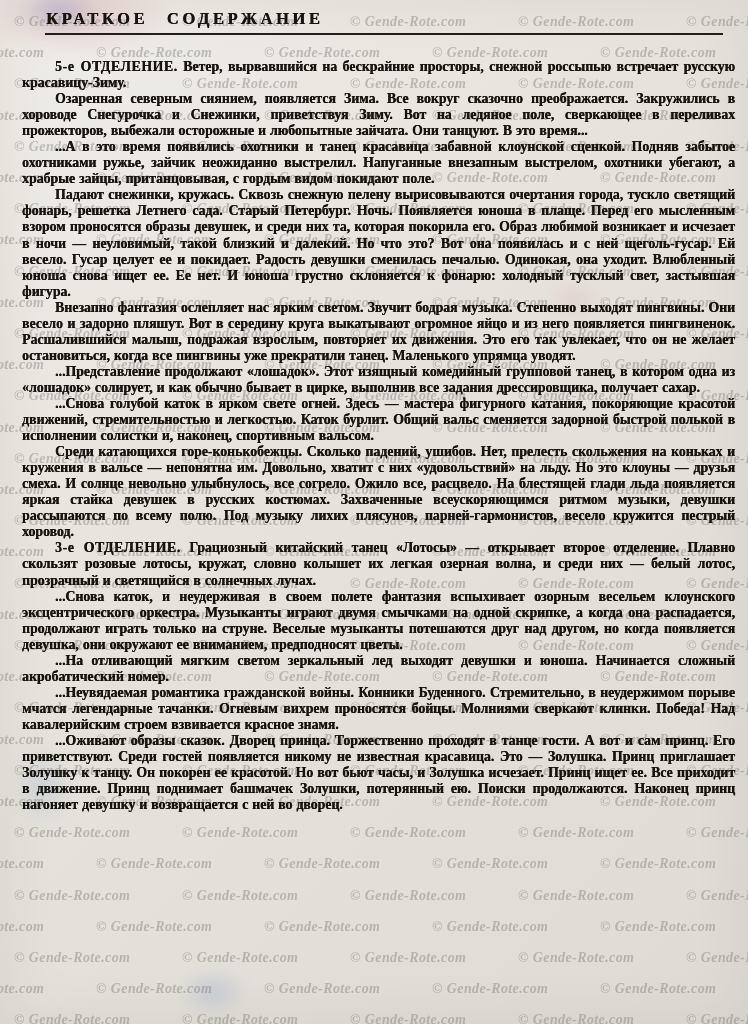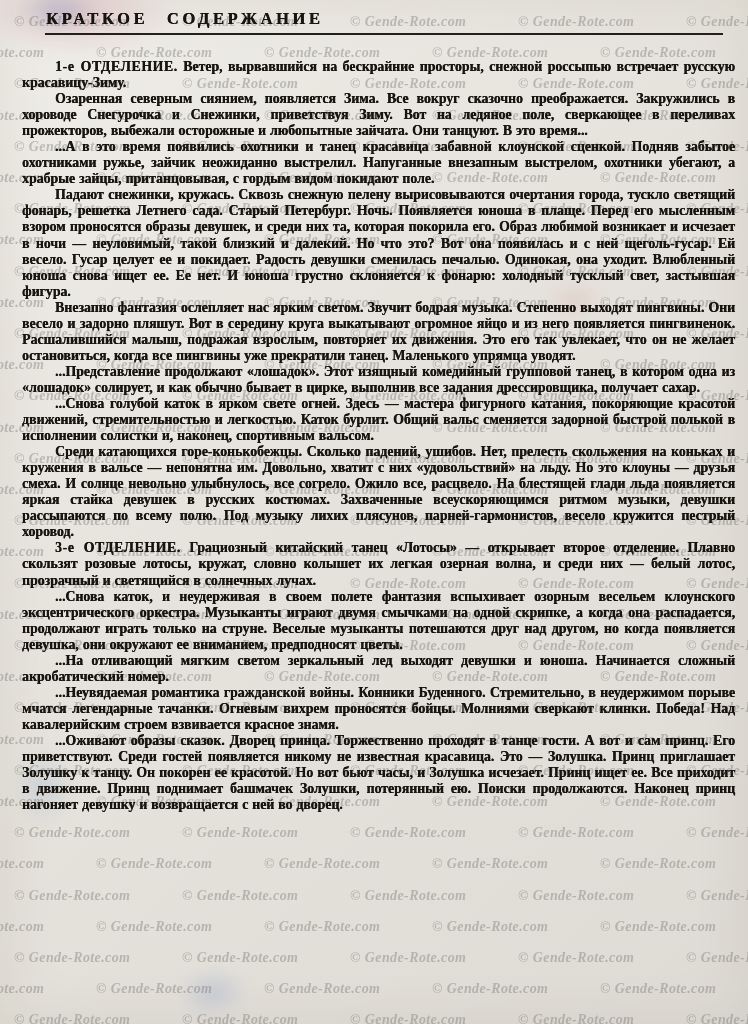--- a/index.html
+++ b/index.html
@@ -275,21 +275,21 @@
       <span class="wm" style="left: 518px; top: 1012.4px;">© Gende-Rote.com</span>
       <span class="wm" style="left: 686px; top: 1012.4px;">© Gende-Rote.com</span>
     </div>
 
   <header class="doc-header">
     <h1 class="doc-title">КРАТКОЕ СОДЕРЖАНИЕ</h1>
     <div class="doc-rule"></div>
   </header>
 
   <main class="doc-body">
-    <p><span class="lead">1-е ОТДЕЛЕНИЕ.</span><span> Ветер, вырвавшийся на бескрайние просторы, снежной россыпью встречает русскую красавицу-Зиму.</span></p>
+    <p><span class="lead">5-е ОТДЕЛЕНИЕ.</span><span> Ветер, вырвавшийся на бескрайние просторы, снежной россыпью встречает русскую красавицу-Зиму.</span></p>
     <p><span>Озаренная северным сиянием, появляется Зима. Все вокруг сказочно преображается. Закружились в хороводе Снегурочка и Снежинки, приветствуя Зиму. Вот на ледяное поле, сверкающее в переливах прожекторов, выбежали осторожные и любопытные зайчата. Они танцуют. В это время...</span></p>
     <p><span>...А в это время появились охотники и танец красавица забавной клоунской сценкой. Подняв забытое охотниками ружье, зайчик неожиданно выстрелил. Напуганные внезапным выстрелом, охотники убегают, а храбрые зайцы, пританцовывая, с гордым видом покидают поле.</span></p>
     <p><span>Падают снежинки, кружась. Сквозь снежную пелену вырисовываются очертания города, тускло светящий фонарь, решетка Летнего сада. Старый Петербург. Ночь. Появляется юноша в плаще. Перед его мысленным взором проносятся образы девушек, и среди них та, которая покорила его. Образ любимой возникает и исчезает в ночи — неуловимый, такой близкий и далекий. Но что это? Вот она появилась и с ней щеголь-гусар. Ей весело. Гусар целует ее и покидает. Радость девушки сменилась печалью. Одинокая, она уходит. Влюбленный юноша снова ищет ее. Ее нет. И юноша грустно склоняется к фонарю: холодный тусклый свет, застывшая фигура.</span></p>
     <p><span>Внезапно фантазия ослепляет нас ярким светом. Звучит бодрая музыка. Степенно выходят пингвины. Они весело и задорно пляшут. Вот в середину круга выкатывают огромное яйцо и из него появляется пингвиненок. Расшалившийся малыш, подражая взрослым, повторяет их движения. Это его так увлекает, что он не желает остановиться, когда все пингвины уже прекратили танец. Маленького упрямца уводят.</span></p>
     <p><span>...Представление продолжают «лошадок». Этот изящный комедийный групповой танец, в котором одна из «лошадок» солирует, и как обычно бывает в цирке, выполнив все задания дрессировщика, получает сахар.</span></p>
     <p><span>...Снова голубой каток в ярком свете огней. Здесь — мастера фигурного катания, покоряющие красотой движений, стремительностью и легкостью. Каток бурлит. Общий вальс сменяется задорной быстрой полькой в исполнении солистки и, наконец, спортивным вальсом.</span></p>
     <p><span>Среди катающихся горе-конькобежцы. Сколько падений, ушибов. Нет, прелесть скольжения на коньках и кружения в вальсе — непонятна им. Довольно, хватит с них «удовольствий» на льду. Но это клоуны — друзья смеха. И солнце невольно улыбнулось, все согрело. Ожило все, расцвело. На блестящей глади льда появляется яркая стайка девушек в русских костюмах. Захваченные всеускоряющимся ритмом музыки, девушки рассыпаются по всему полю. Под музыку лихих плясунов, парней-гармонистов, весело кружится пестрый хоровод.</span></p>
     <p><span class="lead">3-е ОТДЕЛЕНИЕ.</span><span> Грациозный китайский танец «Лотосы» — открывает второе отделение. Плавно скользят розовые лотосы, кружат, словно колышет их легкая озерная волна, и среди них — белый лотос, прозрачный и светящийся в солнечных лучах.</span></p>
     <p><span>...Снова каток, и неудерживая в своем полете фантазия вспыхивает озорным весельем клоунского эксцентрического оркестра. Музыканты играют двумя смычками на одной скрипке, а когда она распадается, продолжают играть только на струне. Веселые музыканты потешаются друг над другом, но когда появляется девушка, они окружают ее вниманием, предподносят цветы.</span></p>
     <p><span>...На отливающий мягким светом зеркальный лед выходят девушки и юноша. Начинается сложный акробатический номер.</span></p>

